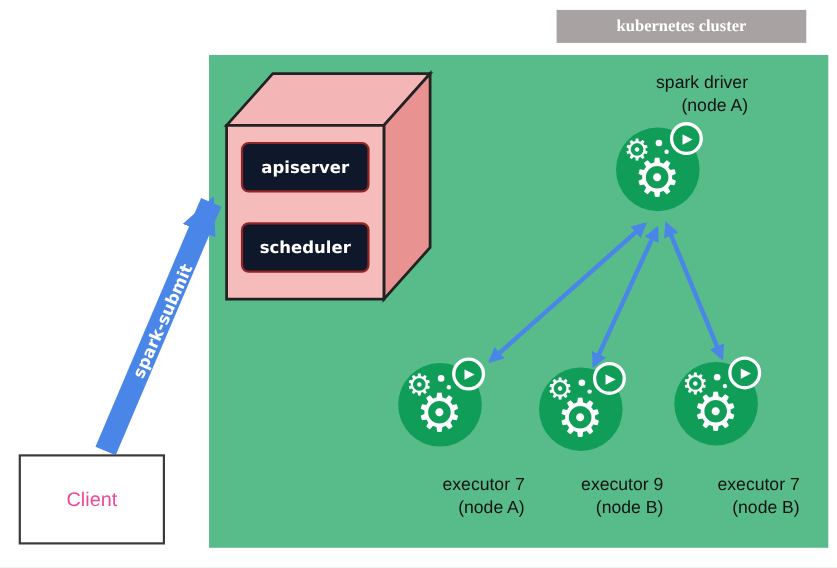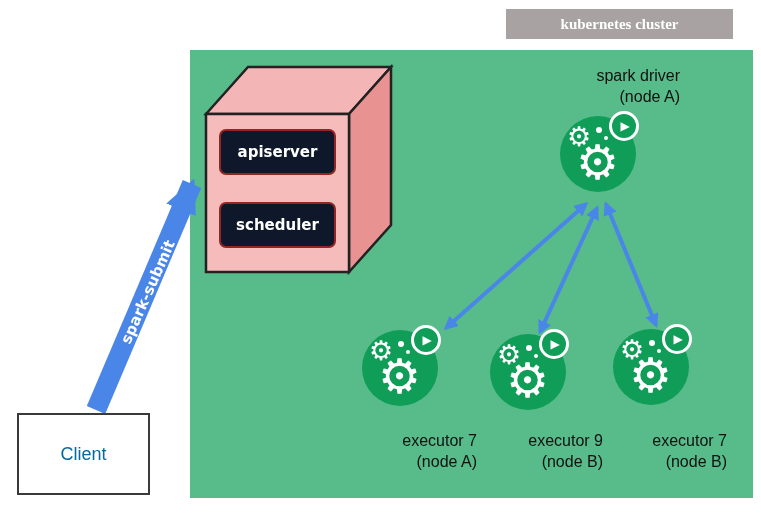--- a/index.html
+++ b/index.html
@@ -37,21 +37,21 @@
   .gear-small { left: 7px; top: 7px; font-size: 27px; }
   .dot { position: absolute; background: #ffffff; border-radius: 50%; }
   .dot-a { width: 6px; height: 6px; left: 36px; top: 11px; }
   .dot-b { width: 4px; height: 4px; left: 44px; top: 20px; }
   .play-badge { position: absolute; right: -3px; top: -5px; width: 30px; height: 30px; border-radius: 50%;
     background: #0f9d58; border: 3px solid #ffffff; display: flex; align-items: center; justify-content: center; }
   .play-glyph { color: #ffffff; font-size: 12px; line-height: 1; margin-left: 2px; font-family: "DejaVu Sans", sans-serif; }
 
   .client-box { position: absolute; left: 17px; top: 413px; width: 133px; height: 82px; background: #ffffff;
     border: 2px solid #3a3a3a; display: flex; align-items: center; justify-content: center; font-size: 18px;
-    color: #0369a1; z-index: 3; }
+    color: #ec4899; z-index: 3; }
 
   .submit-label { position: absolute; left: 86px; top: 283px; width: 124px; text-align: center;
     transform: rotate(-66deg); color: #ffffff; font-weight: 700; font-size: 15px;
     font-family: "DejaVu Sans", sans-serif; z-index: 4; }
 </style>
 </head>
 <body>
 
 <div class="canvas">
 

